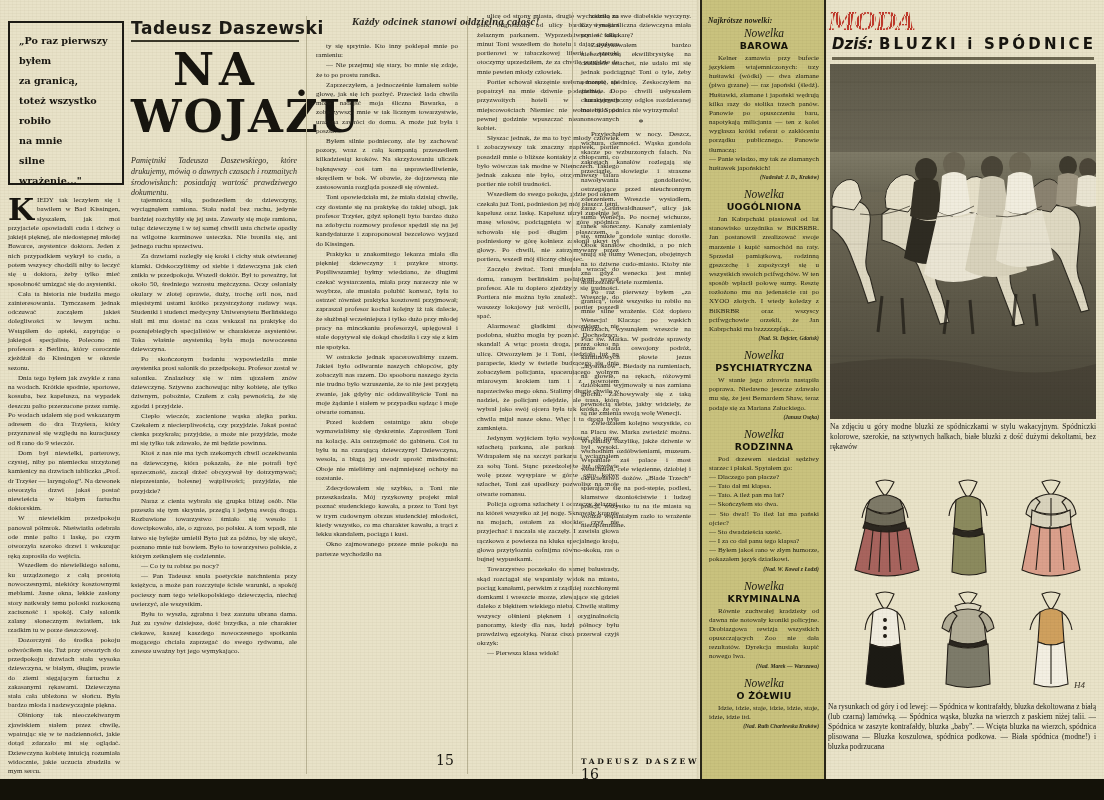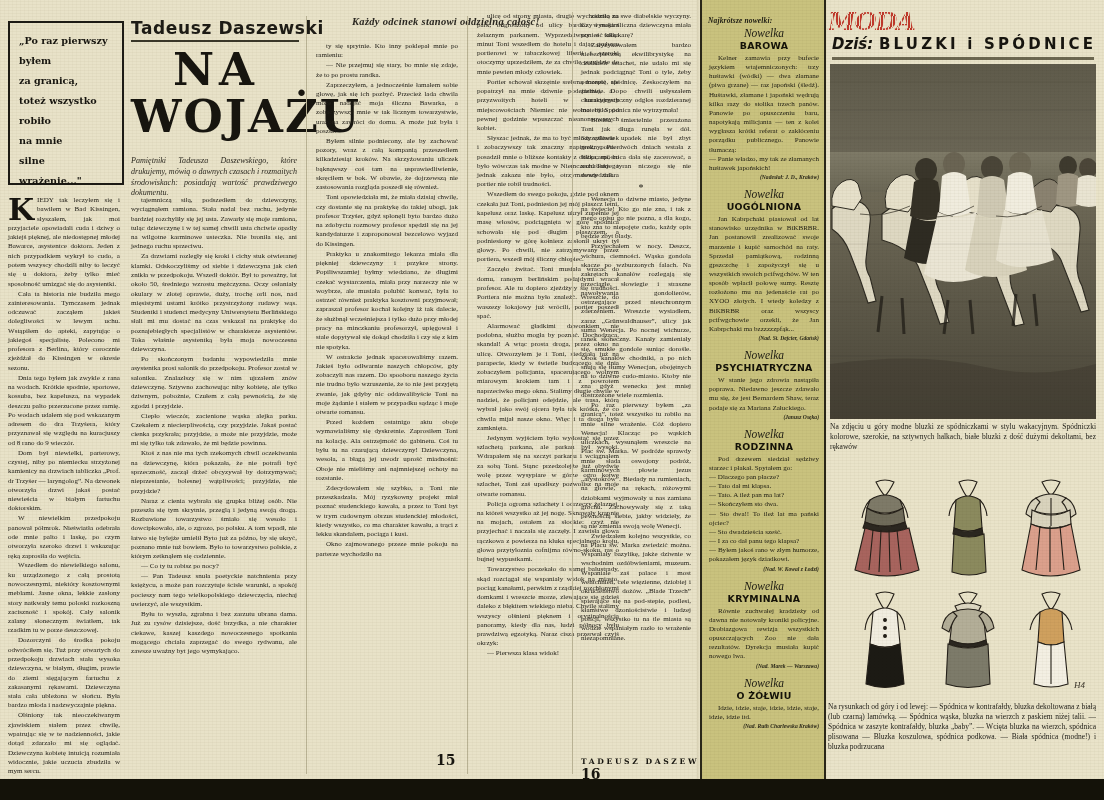--- a/index.html
+++ b/index.html
@@ -53,21 +53,21 @@
   .col{position:absolute;font-size:7.05px;line-height:1.318;text-align:justify;
       color:#24211a;font-family:"Liberation Serif",serif;hyphens:auto;}
   .col p{margin:0 0 .1em 0;text-indent:10px;}
   .col p.noind{text-indent:0;}
 
   .dropcap{float:left;font-family:"DejaVu Serif",serif;font-weight:bold;
       font-size:30px;line-height:23px;padding:2px 3px 0 0;color:#17150f;}
 
   .star{text-align:center;text-indent:0;font-size:10px;margin:4px 0 3px;}
 
-  .pagenum{position:absolute;font-family:"DejaVu Serif",serif;font-weight:bold;
+  .pagenum{position:absolute;font-family:"DejaVu Serif",serif;font-weight:normal;
       font-size:14px;color:#17150f;}
 
   .sig{position:absolute;font-family:"DejaVu Serif",serif;font-weight:bold;
       font-size:7.6px;letter-spacing:2.6px;color:#17150f;}
 
   
   .nowelki{position:absolute;left:702px;top:0;width:124px;height:779px;
       background:#c9c27e;}
   .nowelki .hdr{font-style:italic;font-weight:bold;font-size:7.4px;color:#1d1b12;
       padding:16px 0 0 6px;letter-spacing:.2px;}
@@ -200,23 +200,21 @@
   </div>
 
   <div class="page-right">
 
     <div class="col" id="col5" style="left:-100px;top:12px;width:0;height:0;overflow:hidden;"></div>
   </div>
 
   <div class="col" id="col5real" style="position:absolute;left:581px;top:12px;width:110px;height:722px;">
       <p>ziemią za swe diabelskie wyczyny. Czy i moja śliczna dziewczyna miała ponieść taką karę?</p>
       <p>Zaryzykowałem bardzo niebezpieczną ekwilibrystykę na czubkach sztachet, nie udało mi się jednak podciągnąć Toni o tyle, żeby odczepić spódnicę. Zeskoczyłem na ziemię, a po chwili usłyszałem charakterystyczny odgłos rozdzieranej materii. Spódnica nie wytrzymała!</p>
-      <p>Biedna, śmiertelnie przerażona Toni jak długa runęła w dół. Szczęśliwie upadek nie był zbyt groźny. Po dwóch dniach wstała z łóżka, spódnica dała się zacerować, a zazdrosny tyran niczego się nie dowiedział.</p>
       <p class="star">*</p>
-      <p>Wenecja to dziwne miasto, jedyne na świecie! Kto go nie zna, i tak z mego opisu go nie pozna, a dla kogo, kto zna to niepojęte cudo, każdy opis będzie zbyt blady.</p>
       <p>Przyjechałem w nocy. Deszcz, wichura, ciemności. Wąska gondola skacze po wzburzonych falach. Na zakrętach kanałów rozlegają się przeciągłe, słowiegie i straszne nawoływania gondolierów, ostrzegające przed nieuchronnym zderzeniem. Wreszcie wysiadłem, zaraz „Grünwaldhauser”, ulicy jak suma Wenecja. Po nocnej wichurze, ranek słoneczny. Kanały zamieniały się, smukłe gondole suniąc dorośle. Obok kanałów chodniki, a po nich snują się tłumy Wenecjan, obojętnych na to dziwne cudo-miasto. Ktoby nie zna gdyż wenecka jest mniej dostrzeżone wiele rozmienia.</p>
       <p>Po raz pierwszy byłem „za granicą”, toteż wszystko tu robiło na mnie silne wrażenie. Cóż dopiero Wenecja! Klacząc po wąskich uliczkach, wysunąłem wreszcie na Plac św. Marka. W podróże sprawdy mnie słada oswojony podróż, karminowych płowie jezus „arystokrów”. Biedady na rumieniach, na głowie, na rękach, różowymi dziobkami wyjmowały u nas zamiana grochu. Zachowywały się z taką pewnością siebie, jakby widzieły, że są nie zmienia swoją wolę Wenecji.</p>
       <p>Zwiedzałem kolejno wszystkie, co na Placu św. Marka zwiedzić można. Wspaniały bazylikę, jakże dziwnie w wschodnim ozdóbwieniami, muzeum. Wspaniale zaś palace i most wentchnień, cele więzienne, dziobiej i okrucieństwo dożów. „Blade Trzech” spierające się na pod-stepie, podlesi, kłamstwe dzoniościstwie i ludzej policji, wszystko tu na tle miasta są wodzie wspaniałym razło to wrażenie niezapomniane.</p>
     </div>
 
   <div class="sig" style="left:581px;top:757px;">TADEUSZ DASZEWSKI</div>
 
   <div class="pagenum" style="left:581px;top:766px;">16</div>
 
   <div class="rule-top" style="position:absolute;left:572px;top:12px;width:1px;height:762px;background:#b9b294;"></div>

